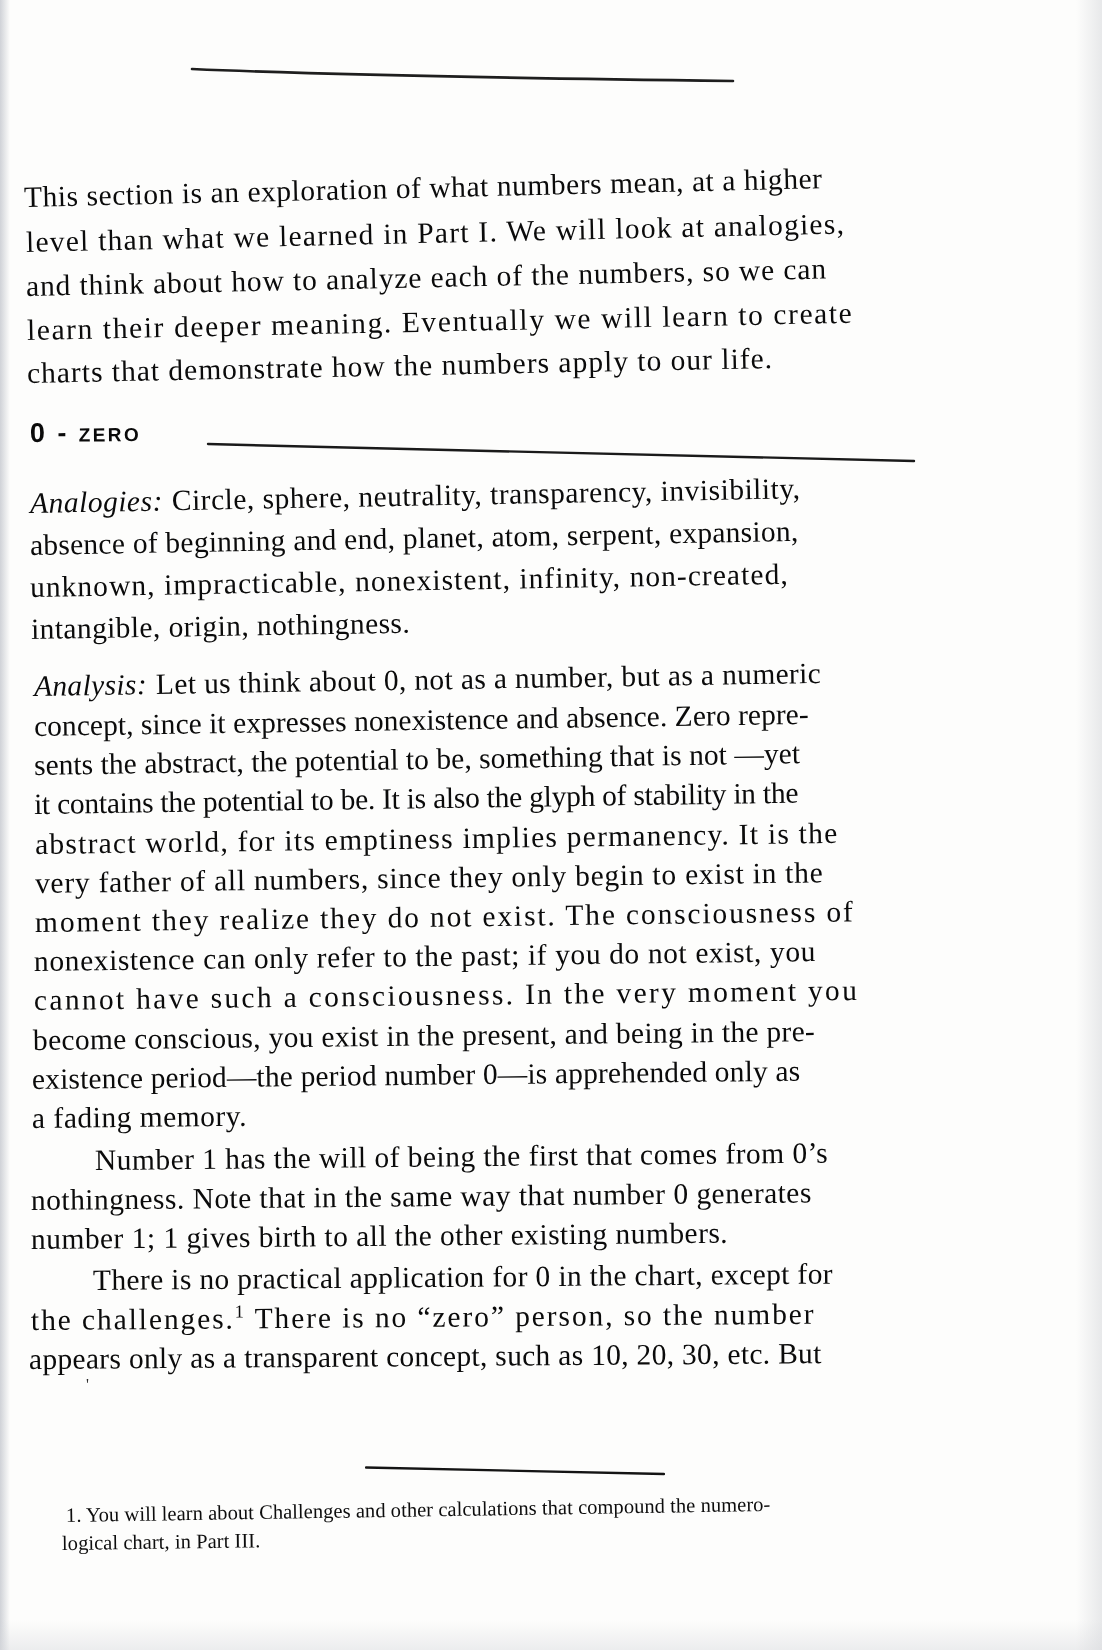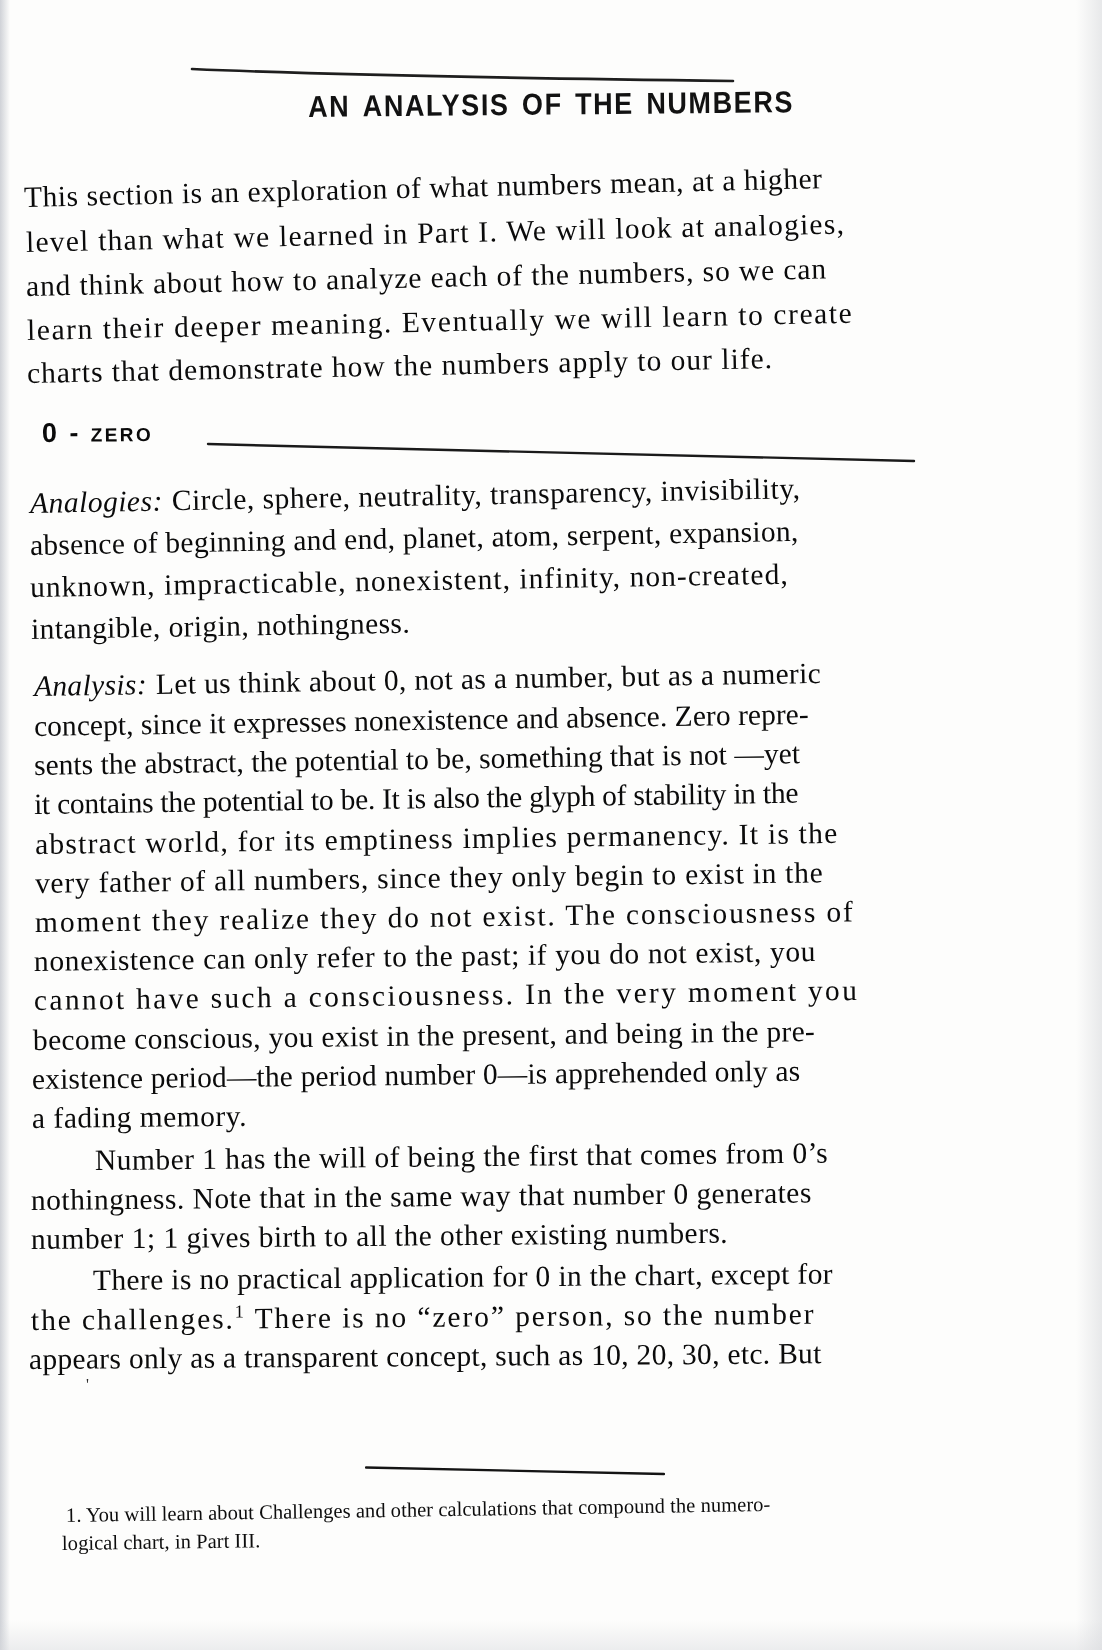--- a/index.html
+++ b/index.html
@@ -86,21 +86,20 @@
     vertical-align: super;
     line-height: 0;
   }
 
   
   #section-zero {
     position: absolute;
     left: 30px; top: 418px;
     transform: rotate(-0.5deg);
     transform-origin: left center;
-    margin-left: 12px;
   }
   #section-zero-label {
     font-family: "Liberation Sans", "DejaVu Sans", sans-serif;
     font-weight: bold;
     font-size: 27px;
     letter-spacing: 2.4px;
     font-variant: small-caps;
     text-transform: lowercase;
     white-space: nowrap;
     color: #0a0a0a;
@@ -137,23 +136,20 @@
 </style>
 </head>
 <body>
 
 <div id="page">
 
   <div id="gutter-shadow"></div>
   <div id="right-edge-shade"></div>
   <div id="bottom-shade"></div>
 
-  <div id="title-block">
-    <span id="page-title">An Analysis of the Numbers</span>
-  </div>
 
   <div id="title-rule">
     <svg width="545" height="18" viewBox="0 0 545 18">
       <path d="M2,3 C140,9 300,12 543,15" stroke="#1e1e1e" stroke-width="2.6" fill="none" stroke-linecap="round"></path>
     </svg>
   </div>
 
   <div class="tline" style="left:24px; top:183px; transform:rotate(-1.35deg); letter-spacing:0.55px;">This section is an exploration of what numbers mean, at a higher</div>
   <div class="tline" style="left:26px; top:228px; transform:rotate(-1.3deg); letter-spacing:1.25px;">level than what we learned in Part I. We will look at analogies,</div>
   <div class="tline" style="left:26px; top:272px; transform:rotate(-1.25deg); letter-spacing:0.9px;">and think about how to analyze each of the numbers, so we can</div>

